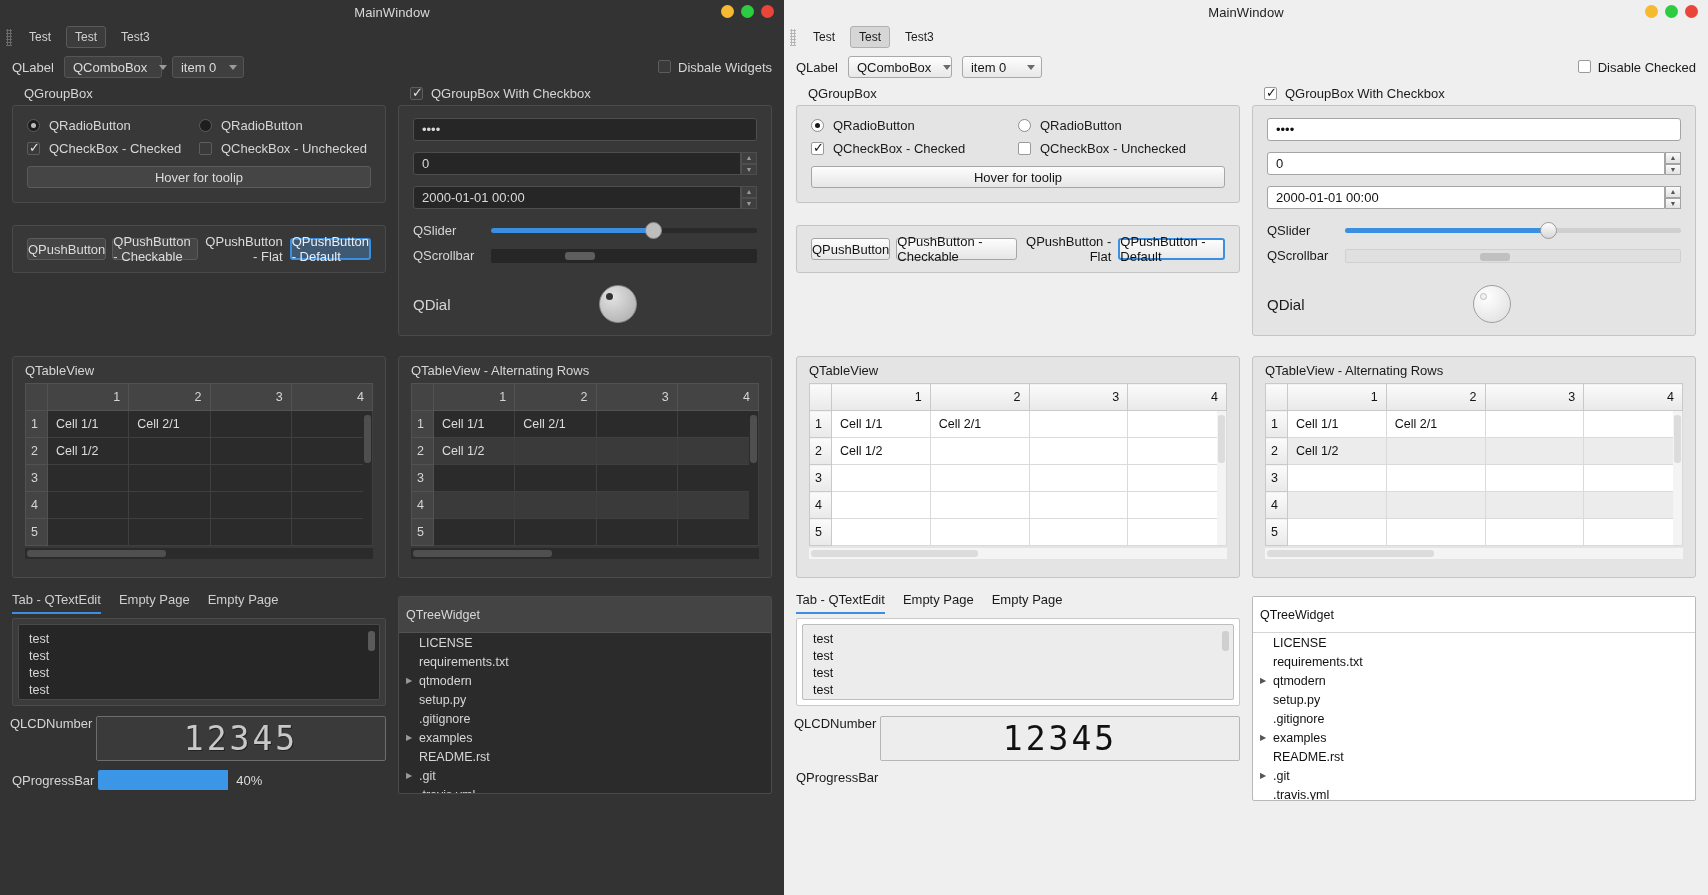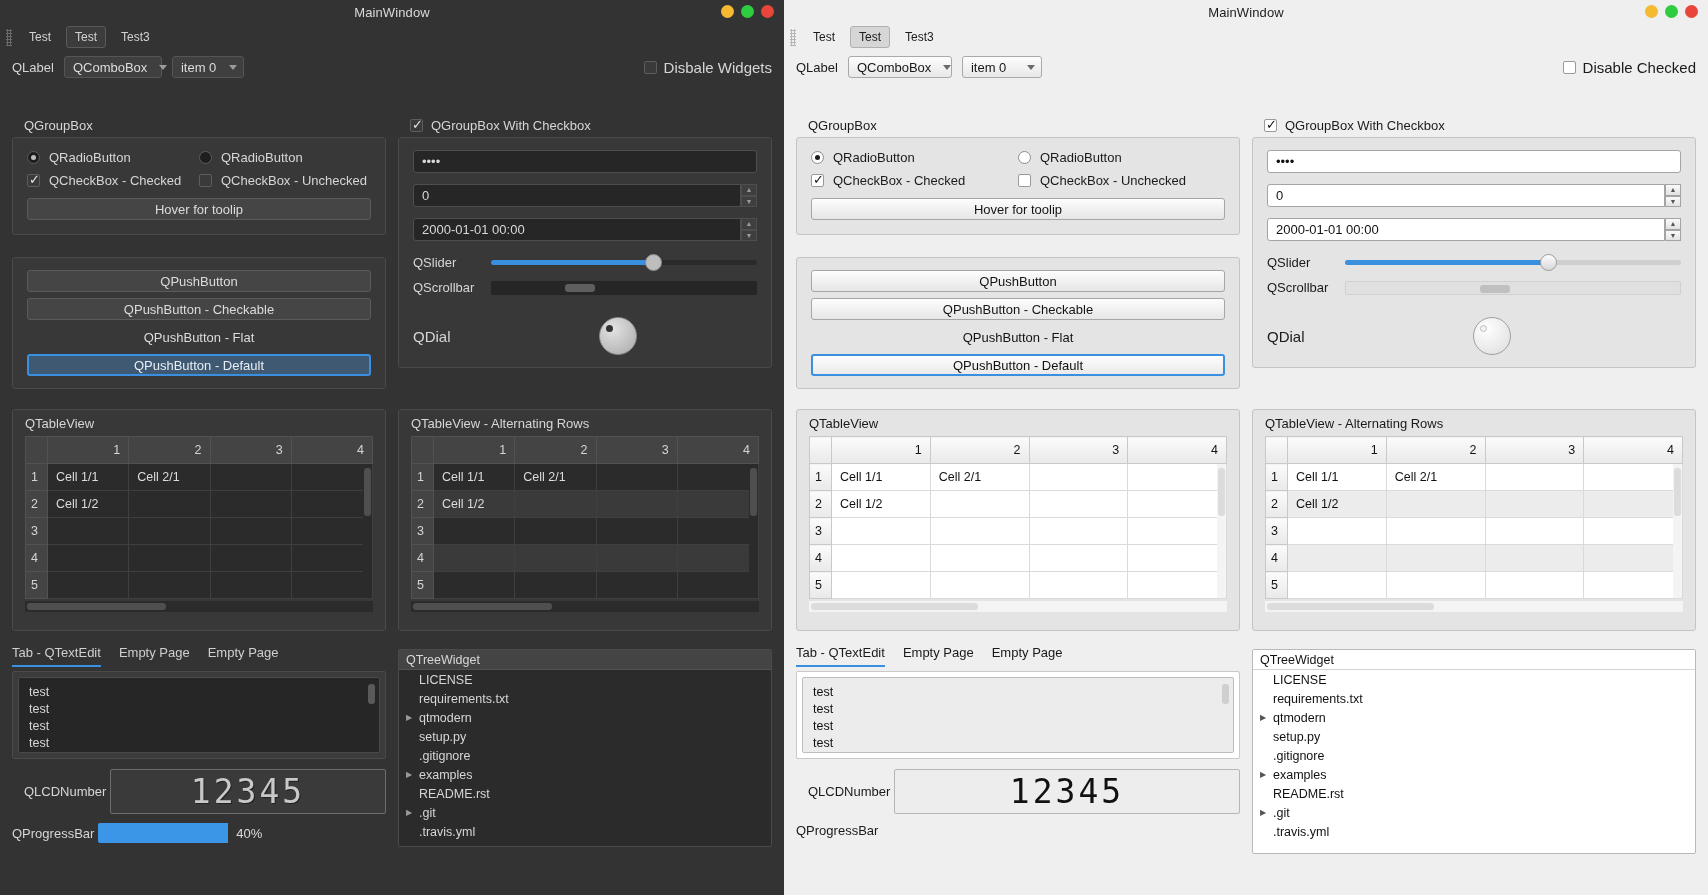--- a/index.html
+++ b/index.html
@@ -38,37 +38,37 @@
   .toprow { display:flex; align-items:center; gap:10px; padding:6px 12px 4px 12px; }
   .lbl { font-size:13px; }
   .combo { display:flex; align-items:center; justify-content:space-between;
            height:22px; padding:0 6px 0 8px; font-size:13px; border-radius:3px; gap:12px; }
   .dark .combo  { background:#3f3f3f; border:1px solid #555; color:#dcdcdc; }
   .light .combo { background:linear-gradient(#fdfdfd,#e8e8e8); border:1px solid #a9a9a9; color:#161616; }
   .caret { width:0;height:0;border-left:4px solid transparent;border-right:4px solid transparent; }
   .dark .caret  { border-top:5px solid #9a9a9a; }
   .light .caret { border-top:5px solid #6a6a6a; }
   .spacer { flex:1; }
-  .chkrow { display:flex; align-items:center; gap:7px; font-size:15px; }
+  .chkrow { display:flex; align-items:flex-start; gap:7px; font-size:13px; }
 
   .box { width:13px; height:13px; border-radius:2px; flex:none; position:relative; }
   .dark .box  { background:#3a3a3a; border:1px solid #5d5d5d; }
   .light .box { background:#fff; border:1px solid #9a9a9a; }
   .box.on::after { content:"✓"; position:absolute; left:1px; top:-3px; font-size:13px; line-height:16px; }
   .dark .box.on::after  { color:#e6e6e6; }
   .light .box.on::after { color:#111; }
   .radio { width:13px; height:13px; border-radius:50%; flex:none; position:relative; }
   .dark .radio  { background:#1e1e1e; border:1px solid #5d5d5d; }
   .light .radio { background:#fff; border:1px solid #8d8d8d; }
   .radio.on::after { content:""; position:absolute; left:3px; top:3px; width:5px; height:5px; border-radius:50%; }
   .dark .radio.on::after  { background:#bdbdbd; }
   .light .radio.on::after { background:#1a1a1a; }
 
   
-  .gb-title { font-size:13px; padding:4px 0 4px 12px;margin-top:32px; }
+  .gb-title { font-size:13px; padding:4px 0 4px 12px; }
   .gb-title.chk { display:flex; align-items:center; gap:8px; }
   .frame { border-radius:3px; }
   .dark .frame  { border:1px solid #4a4a4a; background:#383838; }
   .light .frame { border:1px solid #c4c4c4; background:#e4e4e4; }
 
   .cols { display:flex; gap:12px; padding:0 12px; }
   .col { flex:1; min-width:0; }
 
   .opt-grid { display:grid; grid-template-columns:1fr 1fr; row-gap:8px; padding:12px 14px 10px 14px; }
   .opt { display:flex; align-items:center; gap:9px; font-size:13px; }
@@ -160,55 +160,55 @@
   .light .textedit { background:#ececec; border:1px solid #bdbdbd; color:#111; }
   .textedit .sbar { position:absolute; right:4px; top:6px; width:7px; height:20px; border-radius:3px; }
   .dark .sbar  { background:#5a5a5a; }
   .light .sbar { background:#cfcfcf; }
   .te-outer { margin:4px 12px 0 12px; border-radius:2px; padding:5px; }
   .dark .te-outer  { background:#3b3b3b; border:1px solid #4a4a4a; }
   .light .te-outer { background:#fff; border:1px solid #c9c9c9; }
   .te-outer .textedit { margin:0; }
 
   
-  .lcdrow { display:flex; align-items:center; gap:0; padding:10px 12px 0 24px; }
+  .lcdrow { display:flex; align-items:flex-start; gap:0; padding:10px 12px 0 10px; }
   .lcdrow .rlbl { width:86px; font-size:13px; flex:none; }
   .lcd { flex:1; height:45px; display:flex; align-items:center; justify-content:center; border-radius:2px;
          font-family:"DejaVu Sans Mono", monospace; font-size:33px; letter-spacing:3px; }
   .dark .lcd  { background:#3a3a3a; border:1px solid #6d6d6d; color:#c8c8c8; text-shadow:1px 1px 0 #222; }
   .light .lcd { background:#ededed; border:1px solid #b6b6b6; color:#111; }
   .pbrow { display:flex; align-items:center; gap:0; padding:9px 12px 0 12px; }
   .pbrow .rlbl { width:86px; font-size:13px; flex:none; }
   .pbar { flex:1; height:20px; position:relative; display:flex; align-items:center; border-radius:2px; overflow:hidden; }
   .dark .pbar  { background:#333; }
   .light .pbar { background:#f2f2f2; border:1px solid #c4c4c4; }
   .pbar .pfill { position:absolute; left:0; top:0; bottom:0; background:#3b96e8; }
   .light .pbar .pfill { background:linear-gradient(#63b2f0,#3b96e8); border:1px solid #2f7dc4; }
   .pbar .ptext { position:relative; font-size:13px; z-index:2; }
   .dark .pbar .ptext  { color:#dcdcdc; }
   .light .pbar .ptext { color:#111; }
 
   
   .tree-wrap { margin:6px 12px 0 12px; border-radius:2px; height:198px; overflow:hidden; }
   .dark .tree-wrap  { background:#2b2b2b; border:1px solid #4a4a4a; }
   .light .tree-wrap { background:#fff; border:1px solid #b9b9b9; }
-  .tree-head { height:20px; display:flex; align-items:center; padding-left:7px; font-size:12.5px; }
+  .tree-head { height:36px; display:flex; align-items:center; padding-left:7px; font-size:12.5px; }
   .dark .tree-head  { background:#444; color:#d8d8d8; border-bottom:1px solid #525252; }
   .light .tree-head { background:#fff; color:#111; border-bottom:1px solid #d4d4d4; }
   .tree-item { height:19px; display:flex; align-items:center; font-size:12.5px; padding-left:7px; }
   .dark .tree-item  { color:#d6d6d6; }
   .light .tree-item { color:#111; }
   .arrow { width:13px; font-size:8px; flex:none; }
   .dark .arrow  { color:#9a9a9a; }
   .light .arrow { color:#555; }
   .arrow.none { visibility:hidden; }
 
   .gb-pad { padding-bottom:10px; }
   .inner-pad { padding:12px 14px; }
-  .btnstack { display:flex; flex-direction:column; gap:6px; padding:12px 14px; }
+  .btnstack { display:flex; gap:6px; padding:12px 14px; }
   .fieldstack { display:flex; flex-direction:column; gap:11px; }
   .bottom-cols { display:flex; gap:12px; padding:0 12px; align-items:flex-start; }
 </style>
 </head>
 <body>
 
 <div class="root">
 
   <div class="win dark">
 

